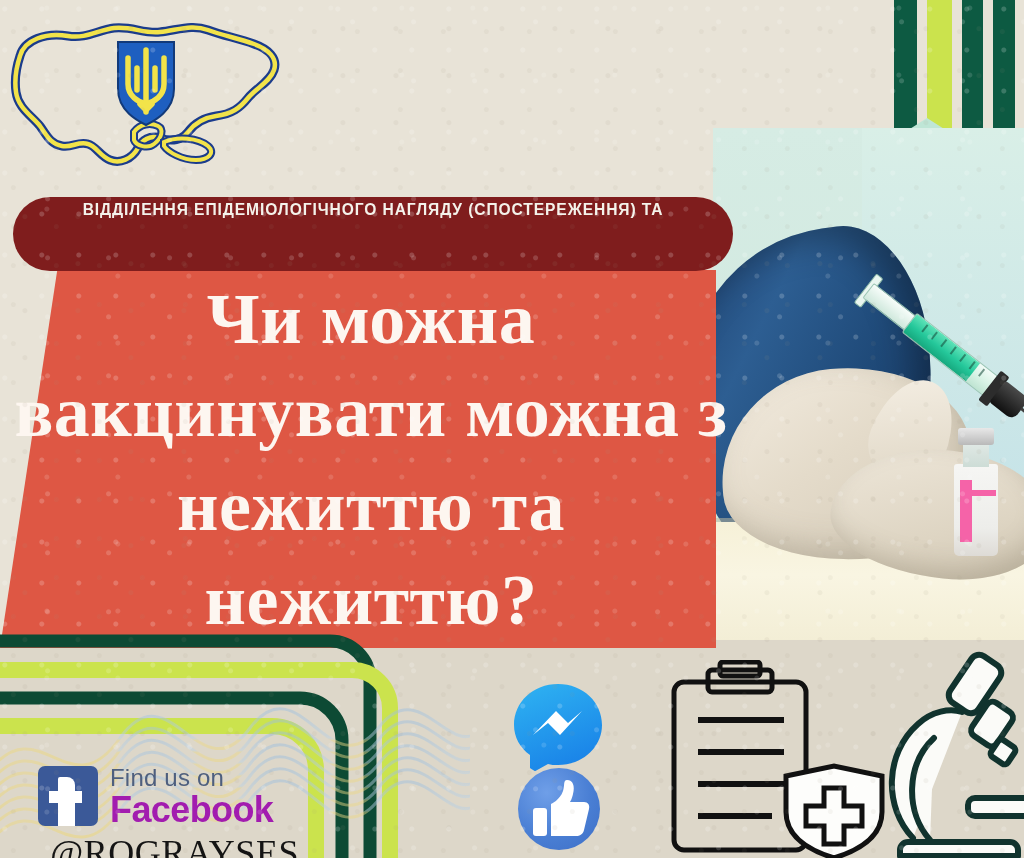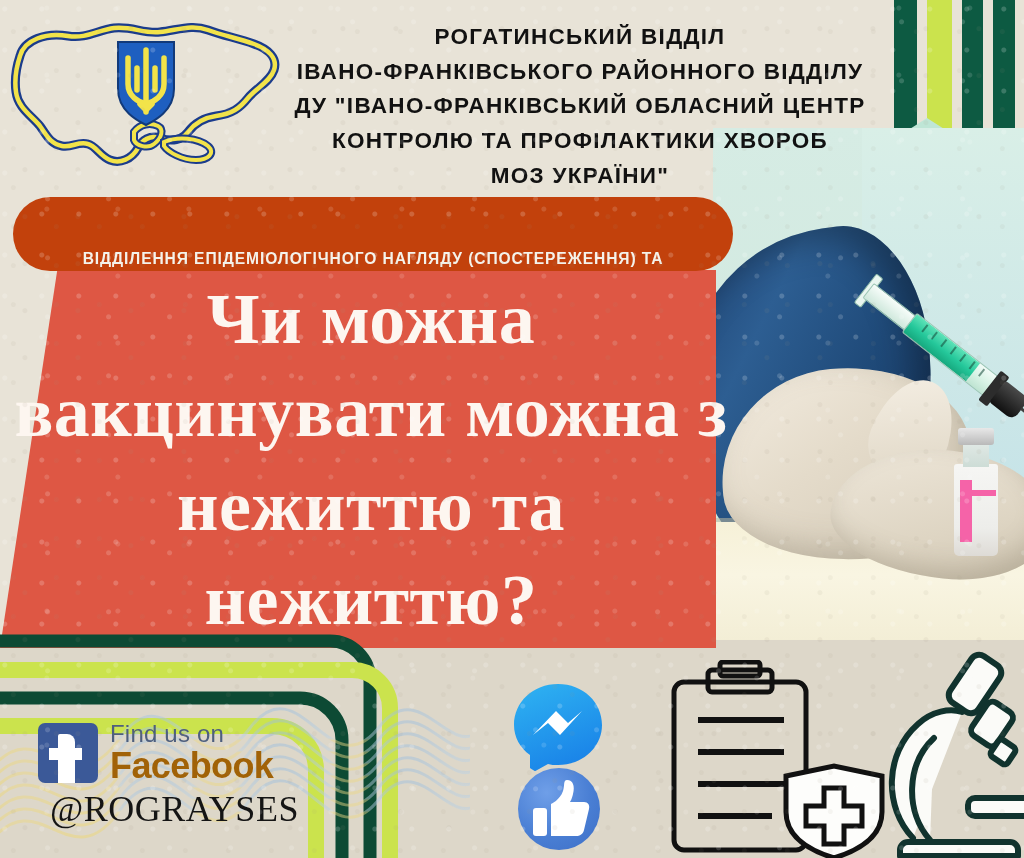--- a/index.html
+++ b/index.html
@@ -155,56 +155,56 @@
     line-height: 1.54;
     letter-spacing: 1.3px;
     color: #111;
   }
   .header-text span { display: block; white-space: nowrap; }
 
   
   .green-pill {
     position: absolute; top: 197px; left: 13px;
     width: 720px; height: 74px;
-    background: #c2410c;
+    background: #7f1d1d;
     border-radius: 37px;
     z-index: 9;
     display: flex; flex-direction: column;
-    justify-content: flex-end; align-items: center;
+    justify-content: flex-start; align-items: center;
     color: #f4f2ea;
     font-weight: 700;
     font-size: 15.6px;
     line-height: 1.62;
     letter-spacing: .9px;
   }
   .green-pill span { display:block; white-space: nowrap; }
 
   
   .corner-lines { position: absolute; left: 0; bottom: 0; width: 470px; height: 230px; z-index: 10; }
 
   
   .wave-wm { position: absolute; left: 0; top: 700px; width: 470px; height: 158px; z-index: 11; opacity:.62; }
 
   
   .fb-block { position: absolute; left: 38px; top: 722px; z-index: 14; }
-  .fb-row { display:flex; align-items:center; }
+  .fb-row { display:flex; align-items:flex-start;margin-top:44px; }
   .fb-logo {
     width: 60px; height: 60px; background:#3b5998; border-radius:7px;
     position:relative; flex:0 0 auto;
   }
   .fb-logo::after{
     content:""; position:absolute; left:20px; top:11px; width:17px; height:49px;
     background:#fff; border-radius:2px 8px 0 0;
   }
   .fb-logo::before{
     content:""; position:absolute; left:11px; top:25px; width:33px; height:12px; background:#fff;
   }
   .fb-words { margin-left: 12px; line-height: 1; }
   .fb-find { font-size: 24px; color:#4e5f7e; font-weight:400; letter-spacing:.2px; }
-  .fb-name { font-size: 36px; color:#a16207; font-weight:700; letter-spacing:-.6px; margin-top:2px;}
+  .fb-name { font-size: 36px; color:#a21caf; font-weight:700; letter-spacing:-.6px; margin-top:2px;}
   .fb-handle {
     font-family: "Liberation Serif", serif;
     font-size: 36px; color: #141414; letter-spacing: .5px; margin-top: 4px; margin-left: 12px;
   }
 
   
   .soc { position:absolute; z-index: 14; border-radius:50%; }
   .msg { left:510px; top:681px; width:96px; height:96px; }
   .thumb { left:518px; top:768px; width:82px; height:82px;
     background: radial-gradient(circle at 35% 30%, #6f9fe8 0%, #4a7fd4 55%, #3d6ec6 100%); }
@@ -317,27 +317,20 @@
         <path d="M144,46 L144,108"></path>
         <path d="M126,54 L126,80 C126,92 136,98 144,100"></path>
         <path d="M162,54 L162,80 C162,92 152,98 144,100"></path>
         <path d="M135,64 L135,86"></path>
         <path d="M153,64 L153,86"></path>
         <path d="M138,100 L144,106 L150,100"></path>
       </g>
     </svg>
   </div>
 
-  <div class="header-text">
-    <span>РОГАТИНСЬКИЙ ВІДДІЛ</span>
-    <span>ІВАНО-ФРАНКІВСЬКОГО РАЙОННОГО ВІДДІЛУ</span>
-    <span>ДУ "ІВАНО-ФРАНКІВСЬКИЙ ОБЛАСНИЙ ЦЕНТР</span>
-    <span>КОНТРОЛЮ ТА ПРОФІЛАКТИКИ ХВОРОБ</span>
-    <span>МОЗ УКРАЇНИ"</span>
-  </div>
 
   <div class="green-pill">
     <span>ВІДДІЛЕННЯ ЕПІДЕМІОЛОГІЧНОГО НАГЛЯДУ (СПОСТЕРЕЖЕННЯ) ТА</span>
   </div>
 
   <svg class="wave-wm" viewBox="0 0 470 158" preserveAspectRatio="none">
     <defs>
       <linearGradient id="wv" x1="0" y1="0" x2="0" y2="1">
         <stop offset="0%" stop-color="#9dbfe0"></stop>
         <stop offset="48%" stop-color="#bcd3e6"></stop>

